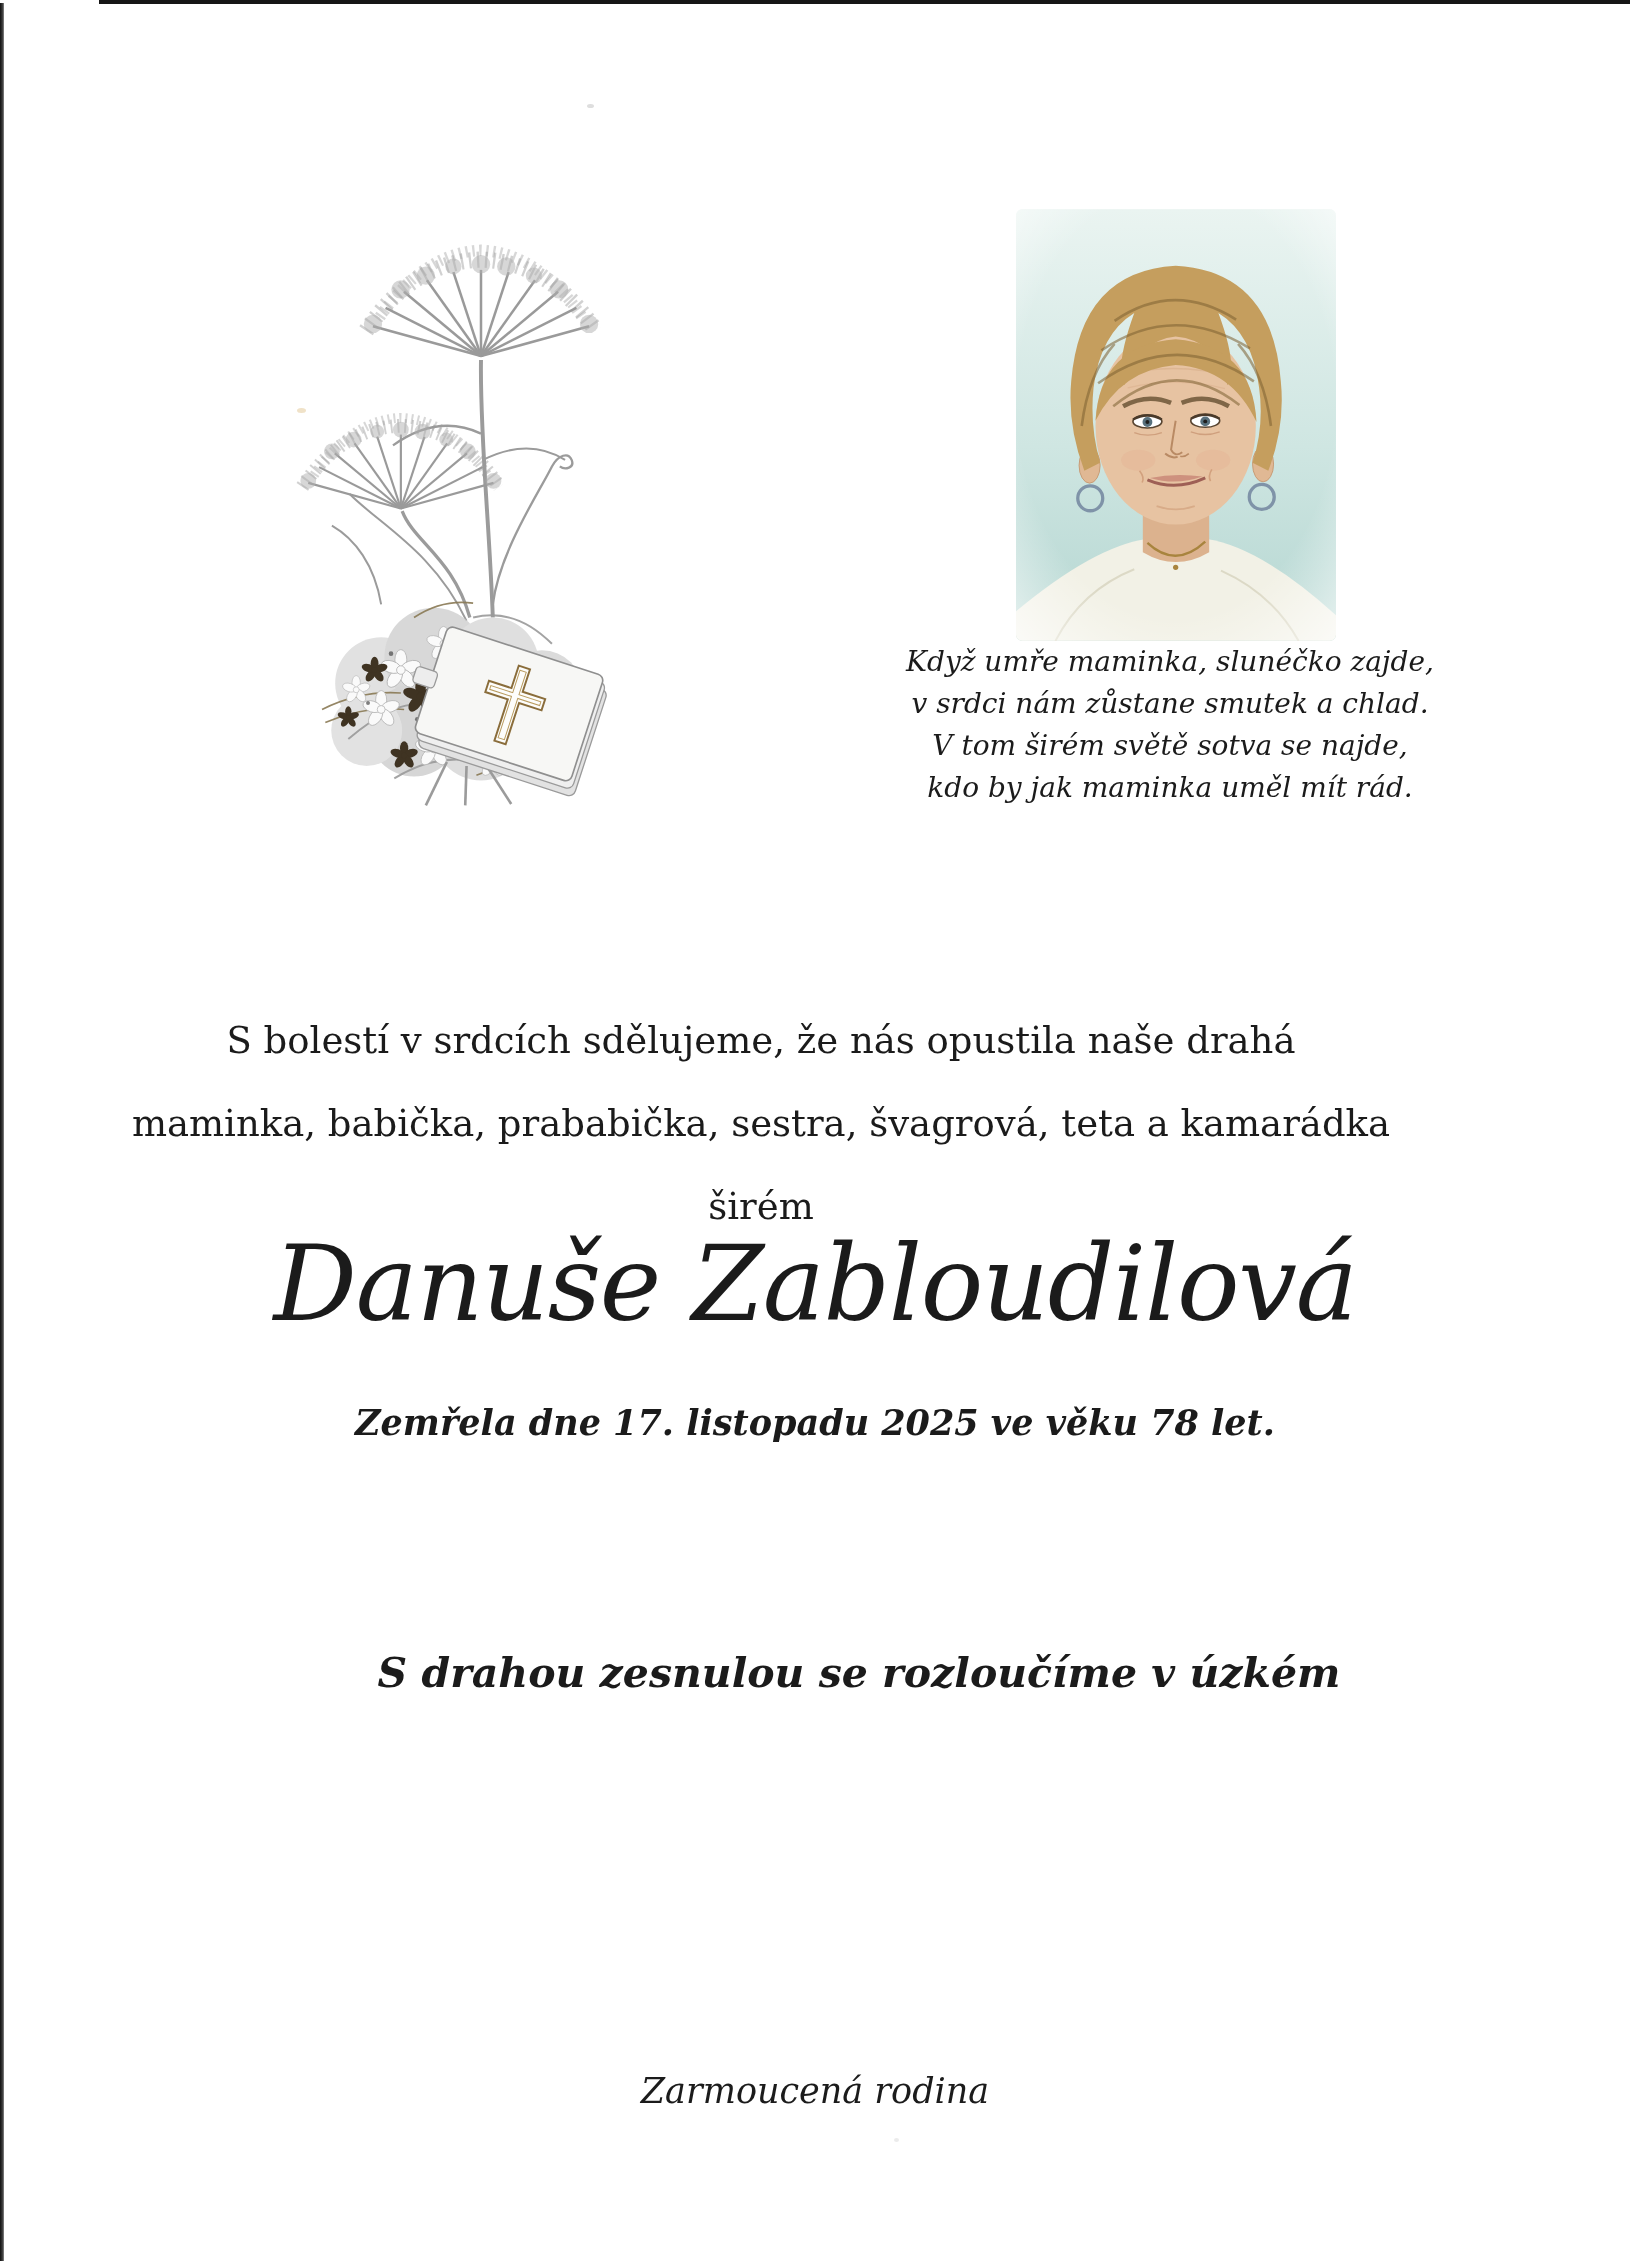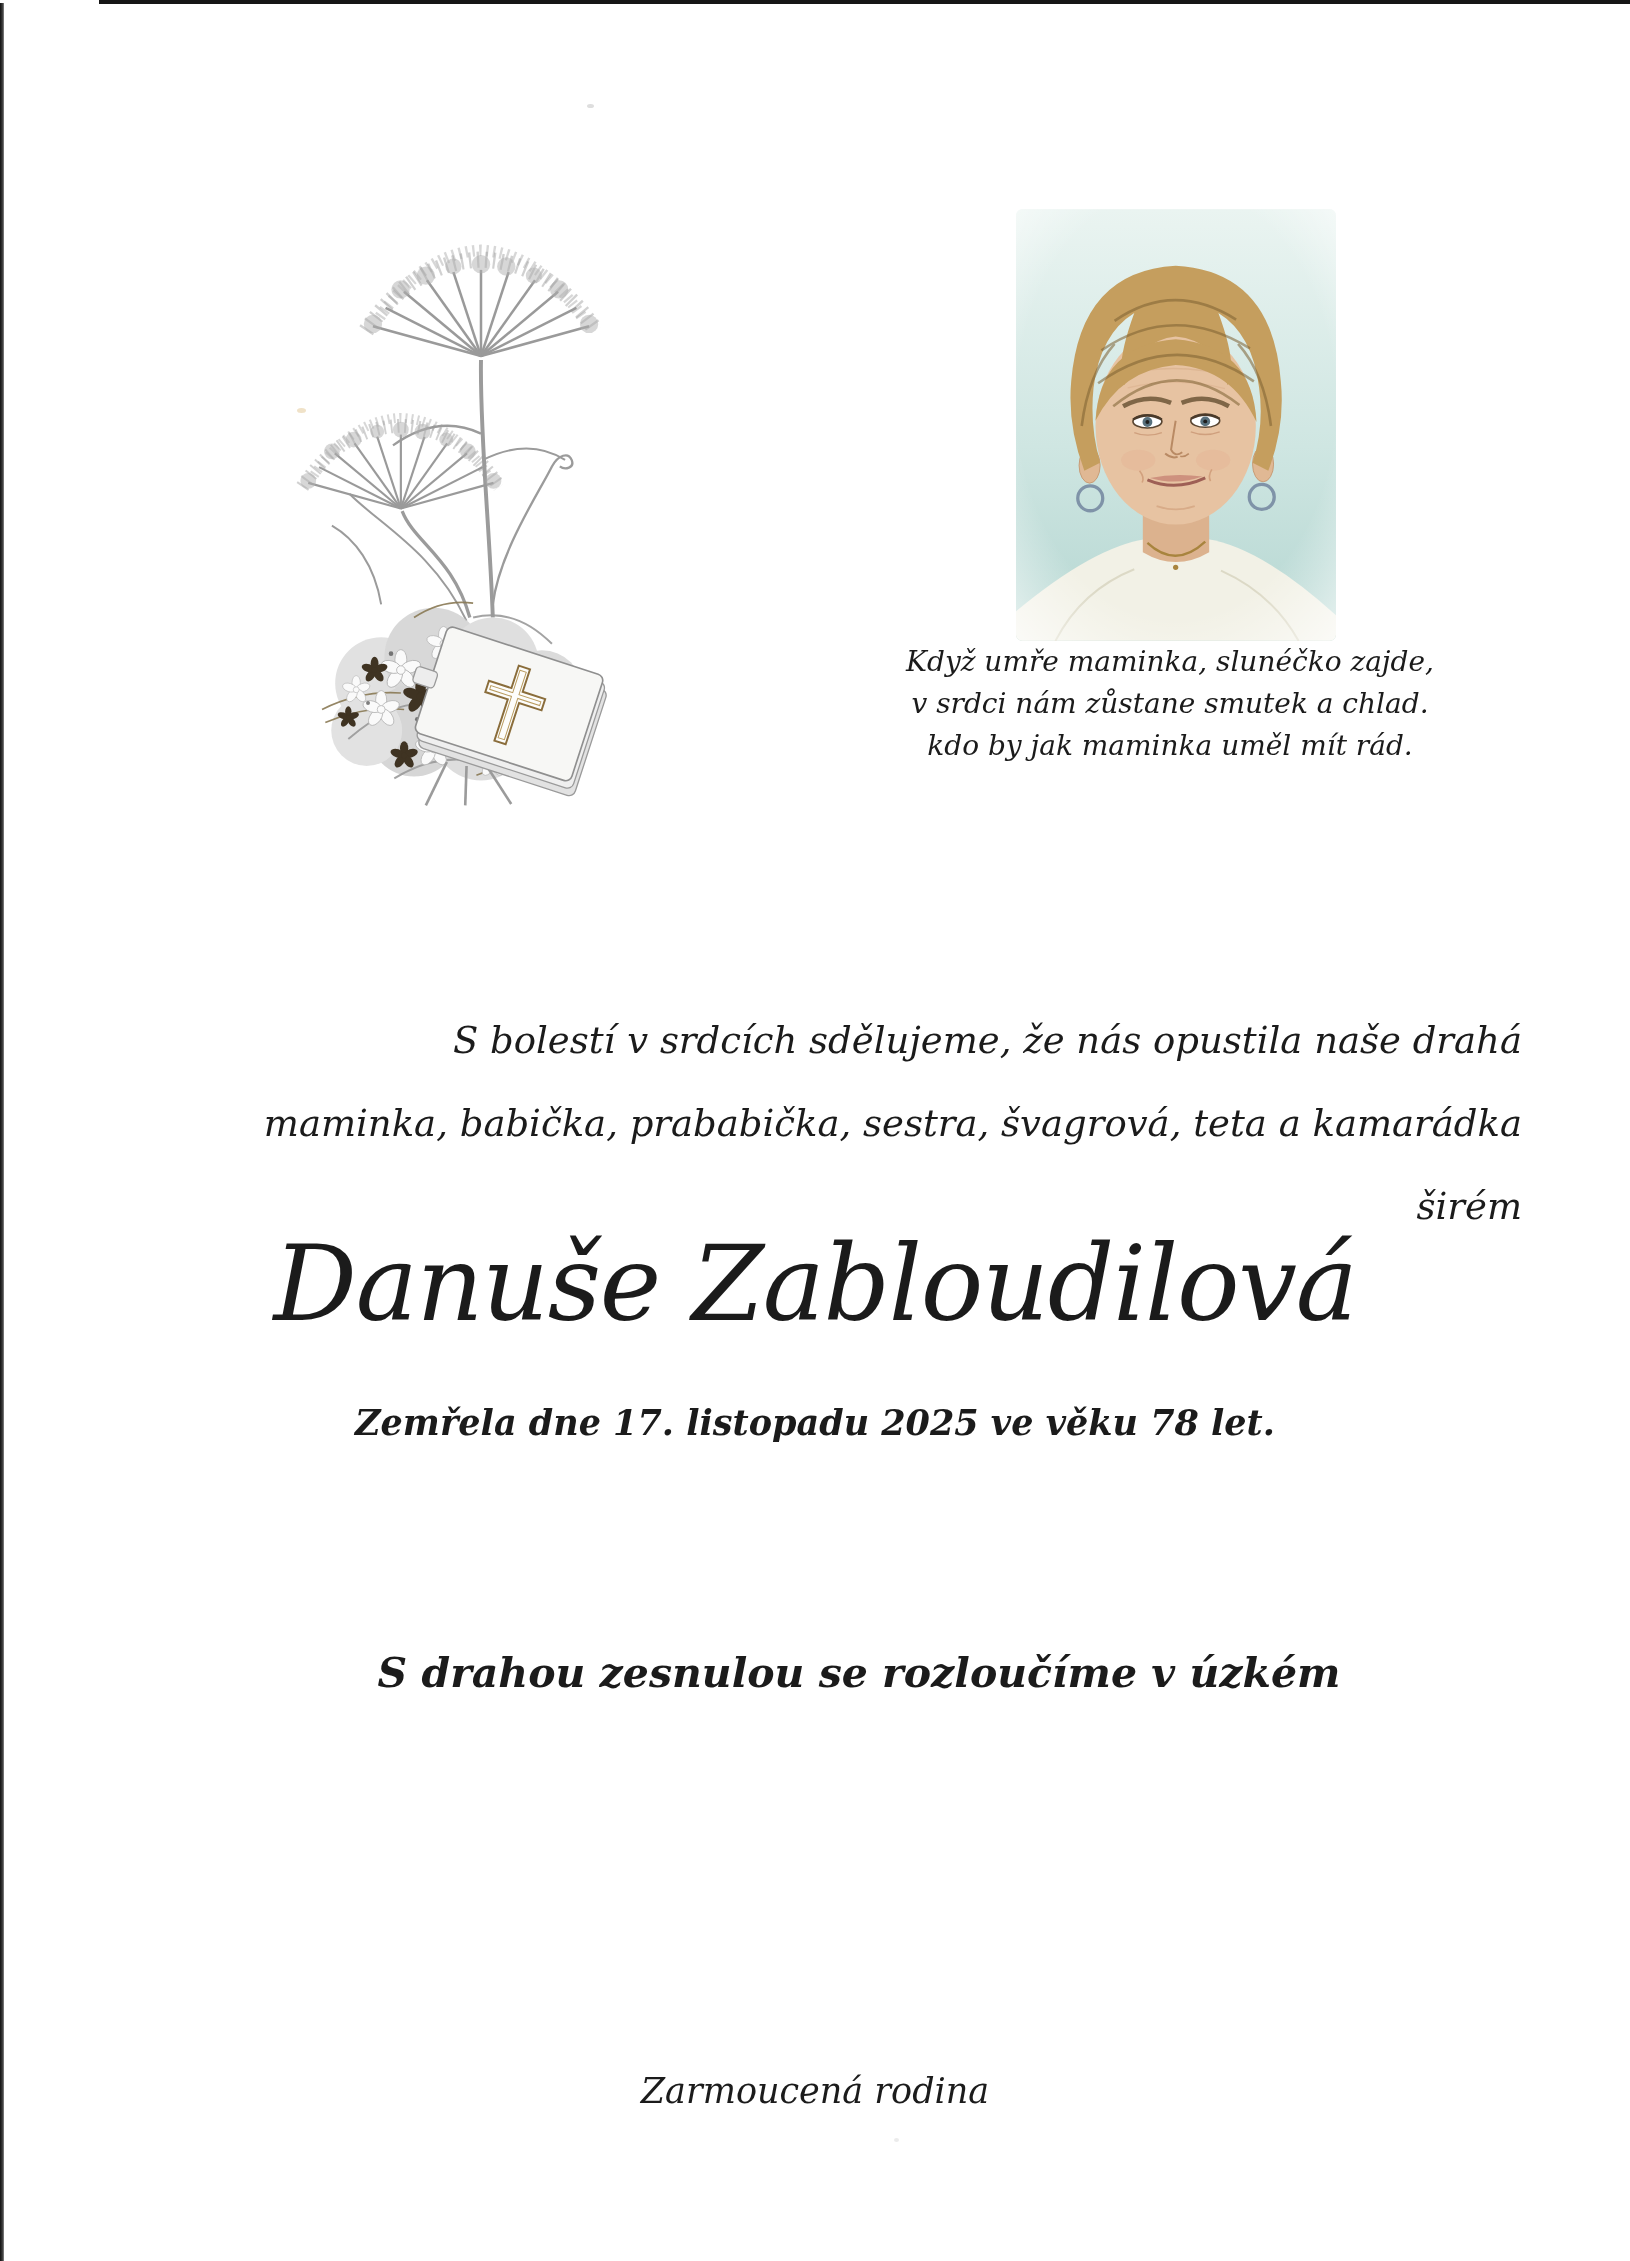--- a/index.html
+++ b/index.html
@@ -13,21 +13,21 @@
   .edge-top{left:99px;top:0;width:1532px;height:4px;background:#161616;}
   .edge-left{left:0;top:2.6px;width:4px;height:2259px;background:linear-gradient(to right,#101010 0%,#3a3a3a 60%,#8a8a8a 100%);}
   .speck{border-radius:50%;}
   
   .poem{
     left:874px;top:641px;width:592px;
     font-style:italic;font-size:28px;line-height:42px;text-align:center;
   }
   .intro{
     left:0;top:999px;width:1522px;
-    font-style:italic;font-size:37px;line-height:83px;text-align:right;
+    font-size:37px;line-height:83px;text-align:center;
   }
   .name{
     left:0;top:1209px;width:1630px;
     font-style:italic;font-weight:normal;font-size:104px;line-height:151px;
     text-align:center;letter-spacing:-1.3px;
   }
   .date{
     left:0;top:1395px;width:1630px;
     font-style:italic;font-size:35px;line-height:55px;text-align:center;font-weight:bold;
   }
@@ -270,20 +270,21 @@
     <path d="M298,396 Q292,406 296,414" stroke="#d2a17e" stroke-width="2.5" fill="none"></path>
     <path d="M214,452 Q243,462 272,452" stroke="#d2a17e" stroke-width="2.5" fill="none" opacity="0.7"></path>
   </g>
 
   <rect width="487" height="657" fill="url(#vign)"></rect>
 </svg>
 
 <div class="abs poem">
   <div>Když umře maminka, slunéčko zajde,</div>
   <div>v srdci nám zůstane smutek a chlad.</div>
+  <div>V tom širém světě sotva se najde,</div>
   <div>kdo by jak maminka uměl mít rád.</div>
 </div>
 
 <div class="abs intro">
   <div>S bolestí v srdcích sdělujeme, že nás opustila naše drahá</div>
   <div>maminka, babička, prababička, sestra, švagrová, teta a kamarádka</div>
   <div>širém</div>
 </div>
 
 <div class="abs name">Danuše Zabloudilová</div>

